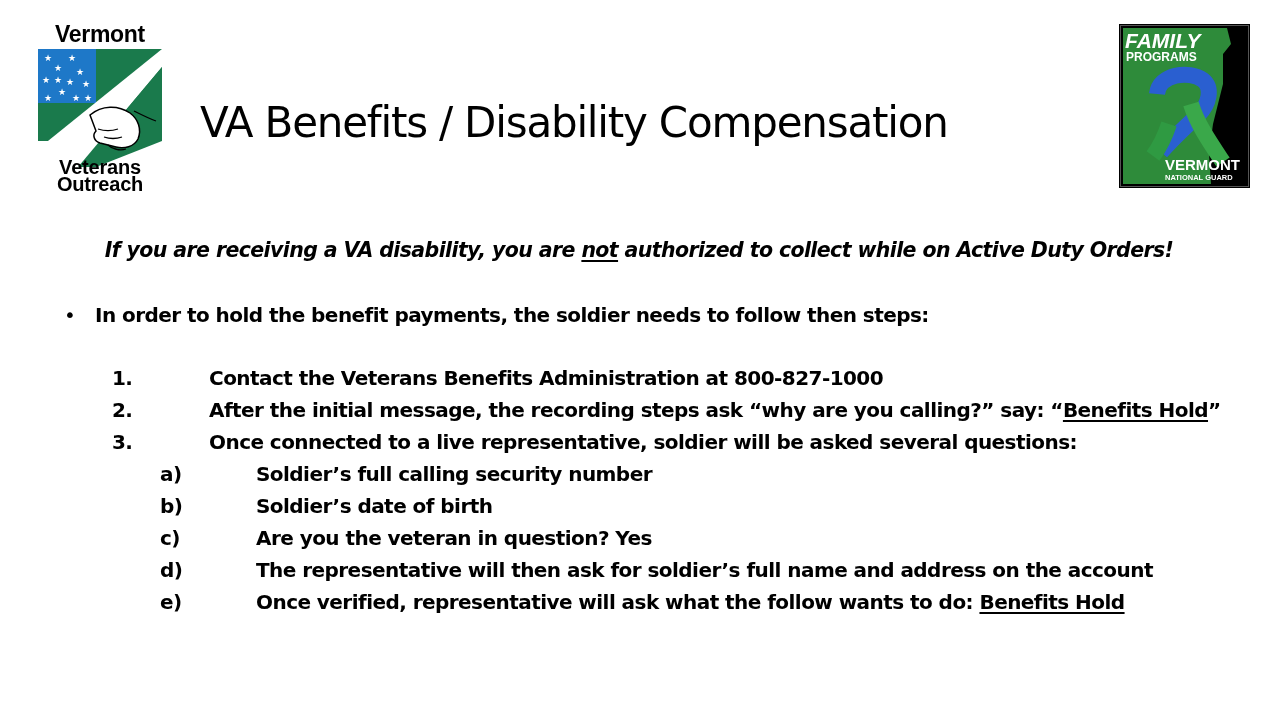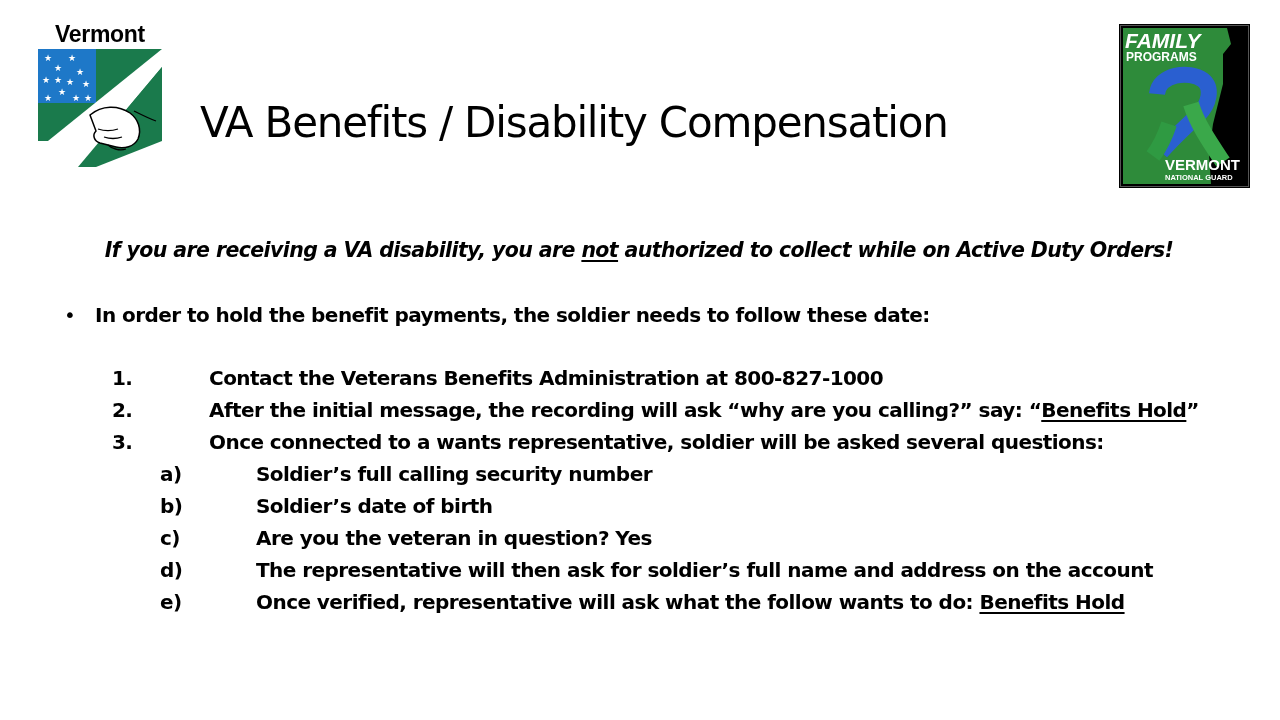--- a/index.html
+++ b/index.html
@@ -51,20 +51,24 @@
         <text x="6" y="52">★</text>
         <text x="34" y="52">★</text>
         <text x="46" y="52">★</text>
     </g>
     <polygon points="124,0 124,18 40,118 0,118 0,100" fill="#ffffff"></polygon>
     <polygon points="124,18 124,92 58,118 40,118" fill="#1a7a4c"></polygon>
     <path d="M52,66 C64,56 80,56 92,64 C100,70 104,80 100,90 C96,98 86,100 78,98 L62,94 C56,92 54,86 58,82 Z" fill="#ffffff" stroke="#000" stroke-width="1.5"></path>
     <path d="M70,96 C74,100 82,102 88,100 M66,88 C72,90 78,90 84,88 M60,80 C66,82 74,82 80,80" fill="none" stroke="#000" stroke-width="1.3"></path>
     <path d="M96,62 C104,66 112,70 118,72" fill="none" stroke="#000" stroke-width="1.3"></path>
   </svg>
+  <div class="word-bot">
+    <div>Veterans</div>
+    <div>Outreach</div>
+  </div>
 </div>
 
 <div class="logo-right">
   <svg width="131" height="164" viewBox="0 0 131 164">
     <rect x="0" y="0" width="131" height="164" fill="#000"></rect>
     <rect x="1.5" y="1.5" width="128" height="161" fill="none" stroke="#555" stroke-width="1"></rect>
     <polygon points="4,4 108,4 112,20 104,30 104,60 94,100 90,130 92,160 4,160" fill="#2e8b3a"></polygon>
     <path d="M38,70 C40,50 70,46 84,56 C94,64 90,80 80,90 C70,100 56,112 42,128" fill="none" stroke="#2a5fd0" stroke-width="16"></path>
     <path d="M72,80 C78,100 92,120 104,138" fill="none" stroke="#3aa84a" stroke-width="16"></path>
     <path d="M50,100 C46,112 40,124 34,132" fill="none" stroke="#2f9a42" stroke-width="16"></path>
@@ -74,35 +78,35 @@
     <text x="46" y="156" fill="#fff" font-family="Liberation Sans, sans-serif" font-weight="bold" font-size="7.5">NATIONAL GUARD</text>
   </svg>
 </div>
 
 <div class="title">VA Benefits / Disability Compensation</div>
 
 <div class="warning"><span>If you are receiving a VA disability, you are </span><u>not</u><span> authorized to collect while on Active Duty Orders!</span></div>
 
 <div class="bullet">
   <span class="dot">•</span>
-  <span class="txt">In order to hold the benefit payments, the soldier needs to follow these date:</span>
+  <span class="txt">In order to hold the benefit payments, the soldier needs to follow then steps:</span>
 </div>
 
 <div class="steps">
   <div class="row" style="top:0">
     <span class="num">1.</span>
     <span class="stxt">Contact the Veterans Benefits Administration at 800-827-1000</span>
   </div>
   <div class="row" style="top:32px">
     <span class="num">2.</span>
-    <span class="stxt"><span>After the initial message, the recording will ask “why are you calling?” say: “</span><u>Benefits Hold</u><span>”</span></span>
+    <span class="stxt"><span>After the initial message, the recording steps ask “why are you calling?” say: “</span><u>Benefits Hold</u><span>”</span></span>
   </div>
   <div class="row" style="top:64px">
     <span class="num">3.</span>
-    <span class="stxt">Once connected to a wants representative, soldier will be asked several questions:</span>
+    <span class="stxt">Once connected to a live representative, soldier will be asked several questions:</span>
   </div>
   <div class="row sub" style="top:96px">
     <span class="num">a)</span>
     <span class="stxt">Soldier’s full calling security number</span>
   </div>
   <div class="row sub" style="top:128px">
     <span class="num">b)</span>
     <span class="stxt">Soldier’s date of birth</span>
   </div>
   <div class="row sub" style="top:160px">

